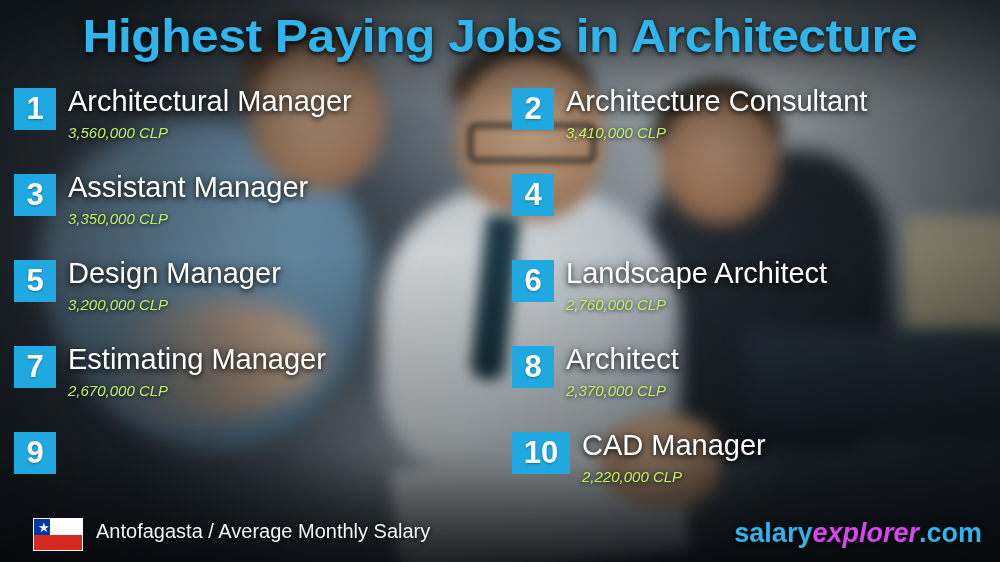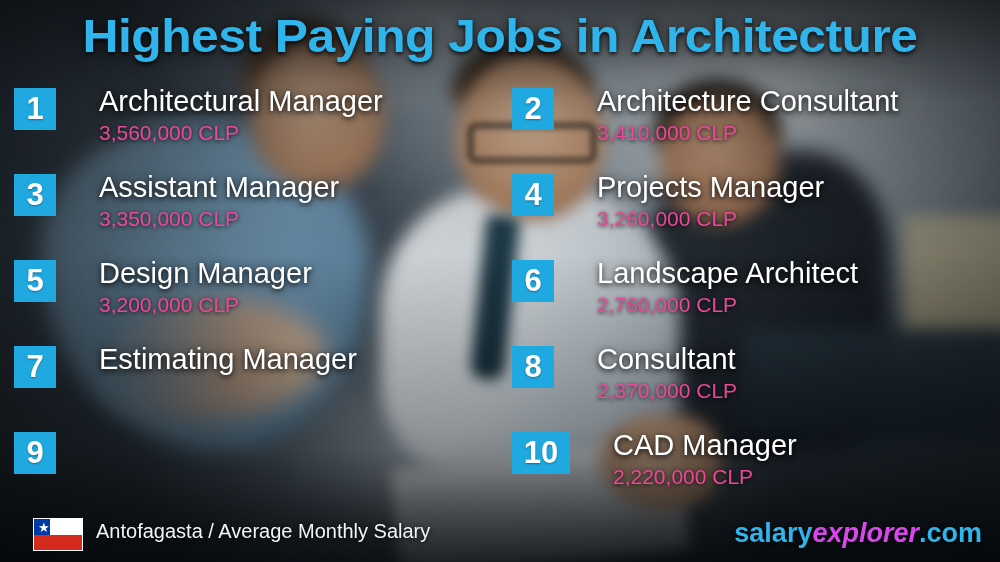--- a/index.html
+++ b/index.html
@@ -236,38 +236,38 @@
     line-height: 42px;
     text-align: center;
     text-shadow: 0 1px 2px rgba(0,0,0,0.35);
   }
   .rank-badge.wide { min-width: 58px; }
 
   .row-text {
     position: absolute;
     left: 54px;
     top: -4px;
-    margin-left: 31px;
   }
   .row.wide-badge .row-text { left: 70px; }
 
   .job-title {
     font-size: 29px;
     font-weight: normal;
     color: #ffffff;
     line-height: 38px;
     white-space: nowrap;
     text-shadow: 0 2px 5px rgba(0,0,0,0.80), 0 0 12px rgba(0,0,0,0.45);
   }
   .job-salary {
-    font-size: 21px;
-    color: #ec4899;
+    font-size: 15px;
+    color: #bef264;
     line-height: 26px;
     white-space: nowrap;
     text-shadow: 0 1px 4px rgba(0,0,0,0.85);
+    font-style: italic;
   }
 
   
   .footer {
     position: absolute;
     left: 0; right: 0;
     bottom: 0;
     height: 56px;
     margin-left: 18px;
   }
@@ -382,24 +382,20 @@
       <div class="row col-left" style="top:86px">
         <div class="rank-badge">3</div>
         <div class="row-text">
           <div class="job-title">Assistant Manager</div>
           <div class="job-salary">3,350,000 CLP</div>
         </div>
       </div>
 
       <div class="row col-right" style="top:86px">
         <div class="rank-badge">4</div>
-        <div class="row-text">
-          <div class="job-title">Projects Manager</div>
-          <div class="job-salary">3,260,000 CLP</div>
-        </div>
       </div>
 
       <div class="row col-left" style="top:172px">
         <div class="rank-badge">5</div>
         <div class="row-text">
           <div class="job-title">Design Manager</div>
           <div class="job-salary">3,200,000 CLP</div>
         </div>
       </div>
 
@@ -408,27 +404,28 @@
         <div class="row-text">
           <div class="job-title">Landscape Architect</div>
           <div class="job-salary">2,760,000 CLP</div>
         </div>
       </div>
 
       <div class="row col-left" style="top:258px">
         <div class="rank-badge">7</div>
         <div class="row-text">
           <div class="job-title">Estimating Manager</div>
+          <div class="job-salary">2,670,000 CLP</div>
         </div>
       </div>
 
       <div class="row col-right" style="top:258px">
         <div class="rank-badge">8</div>
         <div class="row-text">
-          <div class="job-title">Consultant</div>
+          <div class="job-title">Architect</div>
           <div class="job-salary">2,370,000 CLP</div>
         </div>
       </div>
 
       <div class="row col-left" style="top:344px">
         <div class="rank-badge">9</div>
         <div class="row-text">
         </div>
       </div>
 

